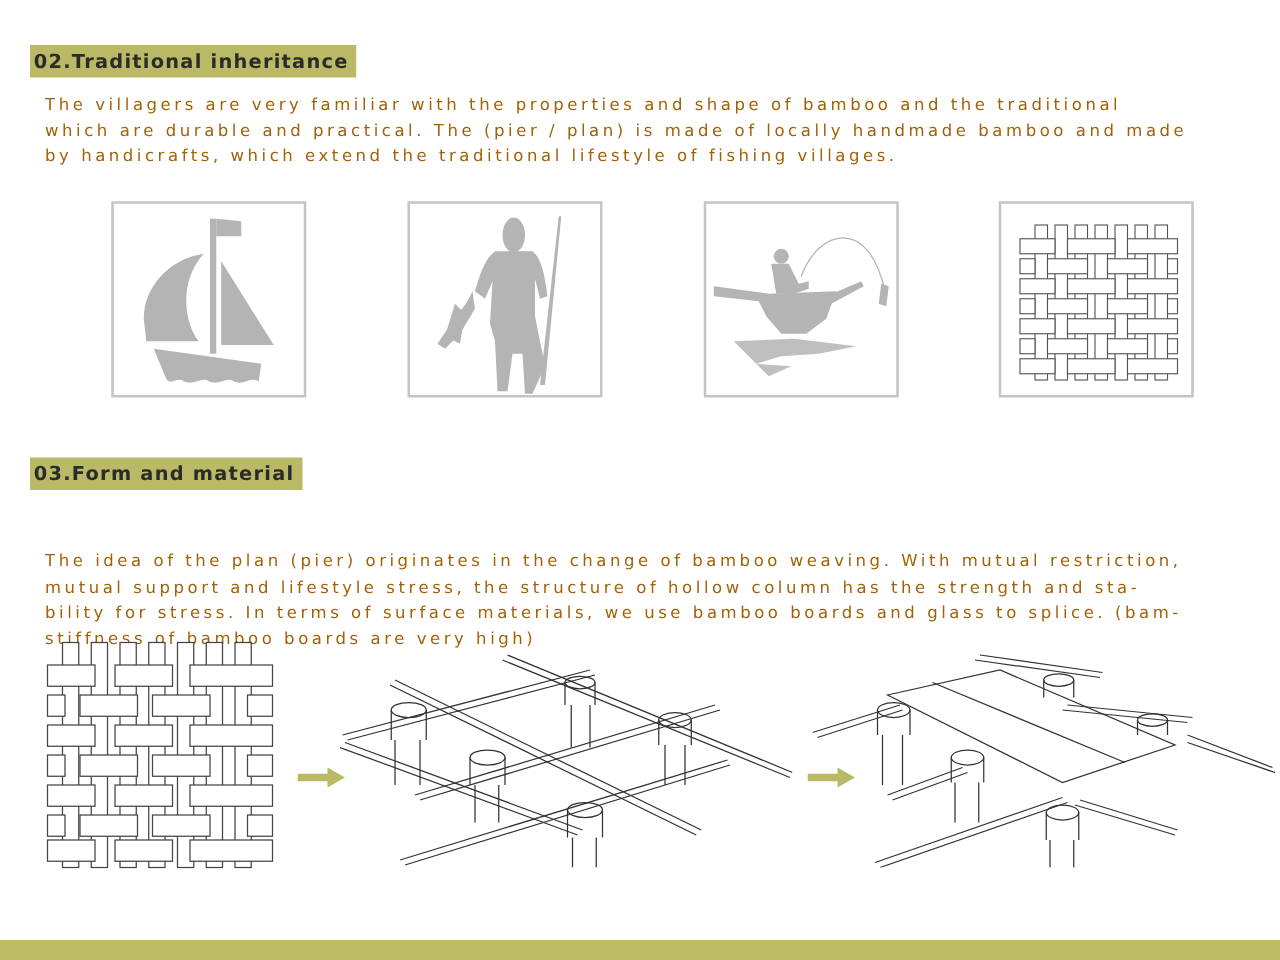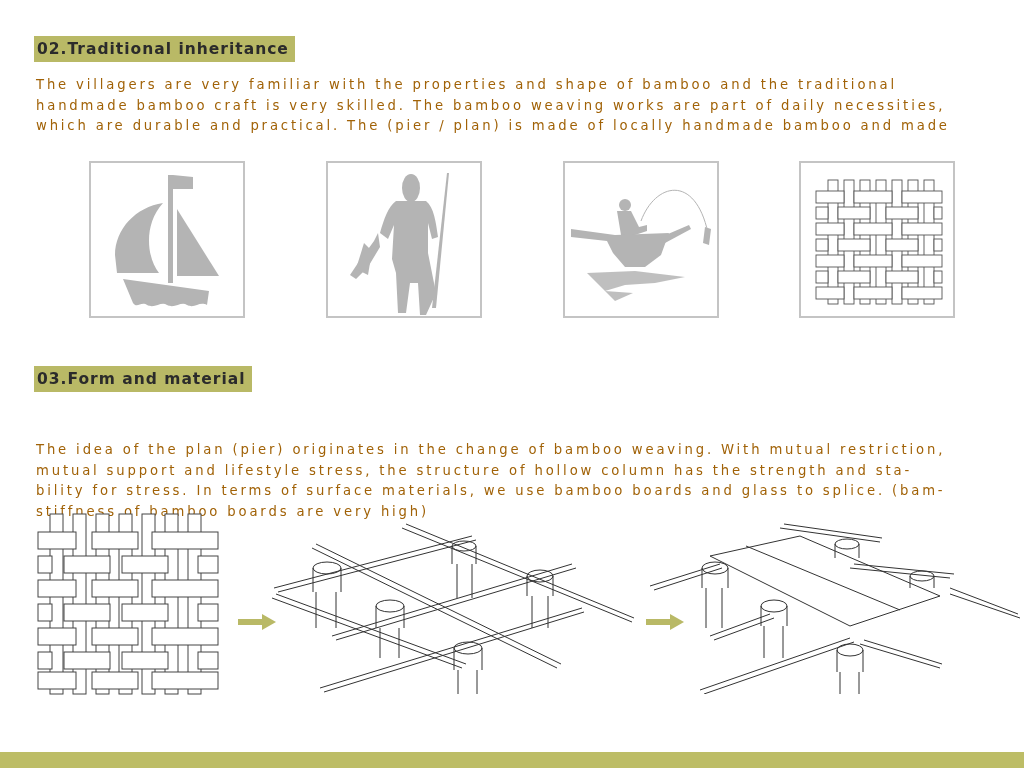--- a/index.html
+++ b/index.html
@@ -1,33 +1,33 @@
 <!DOCTYPE html>
 <html><head>
 <meta charset="utf-8">
 <style>
   html, body { margin:0; padding:0; }
   body { width:1024px; height:768px; background:#ffffff; position:relative; overflow:hidden; font-family:"DejaVu Sans", sans-serif; color:#333; }
-  .heading { position:absolute; left:34px; background:#b9b966; color:#2b2b2b; font-weight:bold; font-size:15.5px; letter-spacing:1px; padding:2px 6px 2px 3px; height:22px; line-height:22px; white-space:nowrap; }
+  .heading { position:absolute; left:24px; background:#b9b966; color:#2b2b2b; font-weight:bold; font-size:15.5px; letter-spacing:1px; padding:2px 6px 2px 3px; height:22px; line-height:22px; white-space:nowrap; }
   .para { position:absolute; left:36px; width:954px; font-size:13.2px; letter-spacing:2.85px; line-height:20.5px; color:#a16207; margin:0; }
   .para span { display:block; white-space:nowrap; }
   .icon-box { position:absolute; top:161px; width:156px; height:157px; border:2px solid #c4c4c4; box-sizing:border-box; background:#fff; }
   .icon-box svg { position:absolute; left:0; top:0; }
   .footer-bar { position:absolute; left:0; top:752px; width:1024px; height:16px; background:#bdbd66; }
   .diagram { position:absolute; }
 </style>
 </head>
 <body>
 
 <div class="heading" style="top:36px;">02.Traditional inheritance</div>
 
 <p class="para" style="top:75px;">
   <span>The villagers are very familiar with the properties and shape of bamboo and the traditional</span>
-  <span>handmade bamboo craft is very skilled. The bamboo weaving works are part of daily necessities,</span>
   <span>which are durable and practical. The (pier / plan) is made of locally handmade bamboo and made</span>
+  <span>by handicrafts, which extend the traditional lifestyle of fishing villages.</span>
 </p>
 
 <div class="icon-box" style="left:89px;">
   <svg width="152" height="153" viewBox="0 0 152 153">
     <g fill="#b4b4b4">
       <rect x="77" y="12" width="5" height="108"></rect>
       <path d="M82 12 L102 14 L102 26 L82 26 Z"></path>
       <path d="M72 40 C45 44 24 66 24 92 L26 110 L68 110 C56 95 52 62 72 40 Z"></path>
       <path d="M86 46 L128 113 L86 113 Z"></path>
       <path d="M32 116 L118 128 L116 142 C108 138 104 146 96 142 C90 138 84 146 76 142 C70 138 64 146 56 142 C50 138 46 146 42 140 Z"></path>

